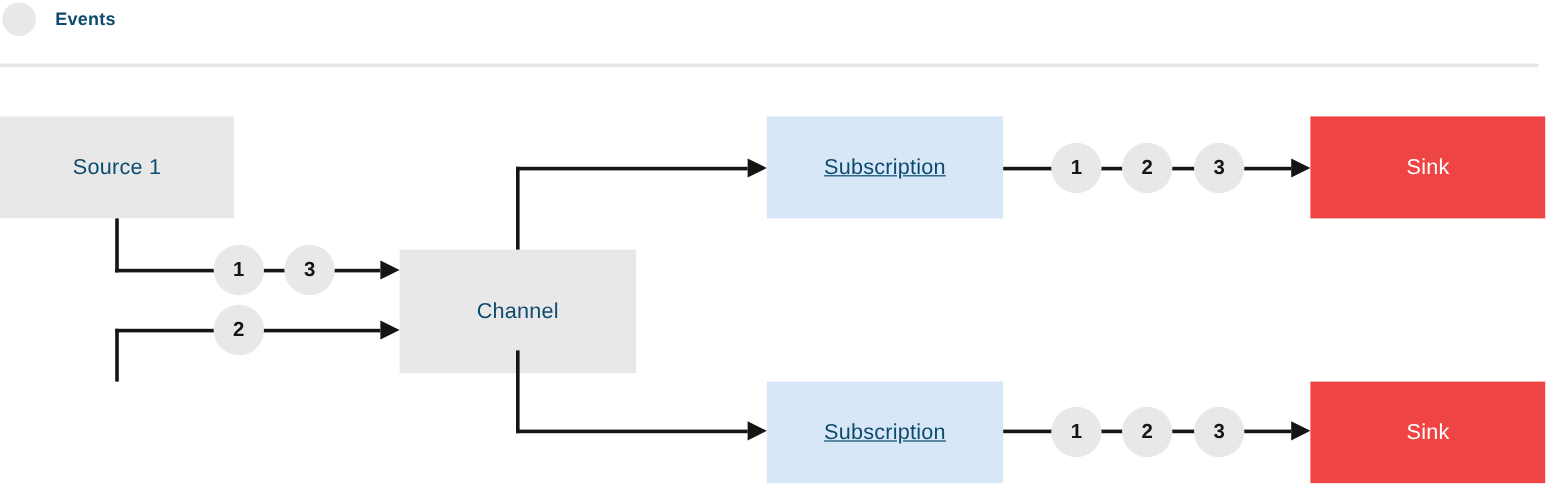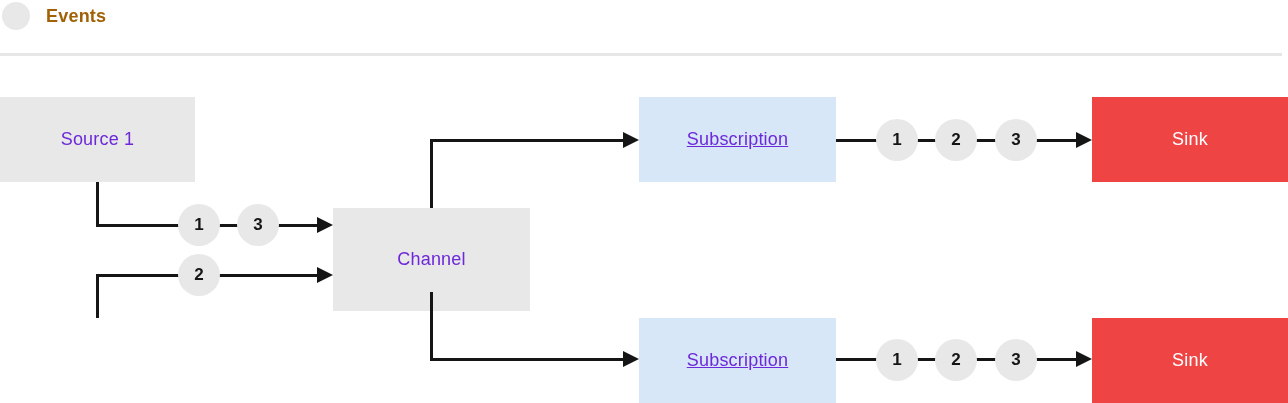--- a/index.html
+++ b/index.html
@@ -13,31 +13,31 @@
   }
   
   .legend-circle {
     position: absolute; left: 2px; top: 2px;
     width: 28px; height: 28px; border-radius: 50%;
     background: #e8e8e8;
   }
   .legend-label {
     position: absolute; left: 46px; top: 2px; height: 28px;
     display: flex; align-items: center;
-    font-size: 18px; font-weight: 700; color: #a16207;
+    font-size: 15px; font-weight: 700; color: #0c4a6e;
     letter-spacing: 0.2px;
   }
   .divider {
     position: absolute; left: 0; top: 53px;
     width: 1282px; height: 3px; background: #e7e7e7;
   }
   
   .node {
     position: absolute; display: flex; align-items: center; justify-content: center;
-    font-size: 18px; color: #6d28d9; letter-spacing: 0.2px;
+    font-size: 18px; color: #0c4a6e; letter-spacing: 0.2px;
   }
   .node.gray  { background: #e8e8e8; }
   .node.lblue { background: #d7e7f8; text-decoration: underline; }
   .node.blue  { background: #ef4444; color: #ffffff; justify-content: center; }
   #source1        { left: 0;      top: 97px;  width: 195px; height: 85px; }
   #source2        { left: 0;      top: 318px; width: 195px; height: 85px; }
   #channel        { left: 333px;  top: 208px; width: 197px; height: 103px; }
   #sub-top        { left: 639px;  top: 97px;  width: 197px; height: 85px; }
   #sub-bottom     { left: 639px;  top: 318px; width: 197px; height: 85px; }
   #sink-top       { left: 1092px; top: 97px;  width: 196px; height: 85px; }

